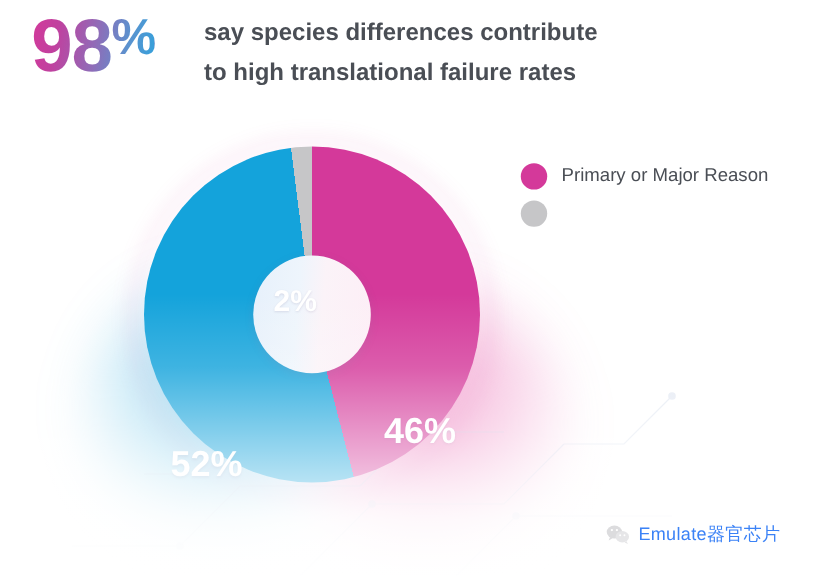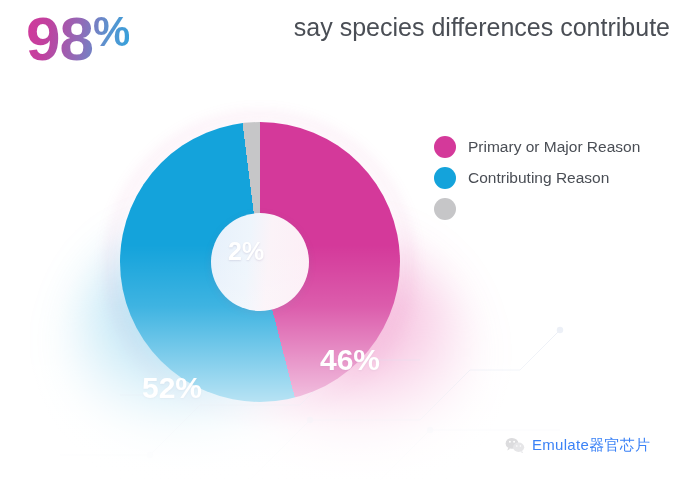--- a/index.html
+++ b/index.html
@@ -15,21 +15,20 @@
     font-family: "Liberation Sans", sans-serif;
     -webkit-font-smoothing: antialiased;
   }
 
   
   #headline {
     position: absolute;
     left: 0; top: 0;
     width: 545px;
     height: 95px;
-    text-align: right;
   }
   #big-stat {
     position: absolute;
     left: 26px;
     top: 8px;
     font-size: 62px;
     font-weight: 700;
     letter-spacing: -1px;
     line-height: 1;
     background: linear-gradient(100deg, #d4399a 0%, #c0419f 22%, #8f6cb8 52%, #5a93cf 76%, #2fa3dd 100%);
@@ -43,23 +42,23 @@
     font-size: 42px;
     vertical-align: 14px;
     letter-spacing: -1px;
   }
   #headline-text {
     position: absolute;
     left: 170px;
     top: 10px;
     width: 500px;
     color: #4a4e55;
-    font-size: 25px;
+    font-size: 20px;
     line-height: 34px;
-    font-weight: 400;
+    font-weight: 700;
     letter-spacing: 0px;
   }
   #headline-text .ln { display: block; white-space: nowrap; }
 
   
   #chart-stage {
     position: absolute;
     left: 0;
     top: 95px;
     width: 678px;
@@ -185,20 +184,21 @@
   #watermark-icon { margin-right: 7px; display: block; }
   #watermark-text { display: block; }
 </style>
 </head>
 <body>
 
 <div id="headline">
   <div id="big-stat"><span>98</span><span class="pct">%</span></div>
   <div id="headline-text">
     <span class="ln">say species differences contribute</span>
+    <span class="ln">to high translational failure rates</span>
   </div>
 </div>
 
 <div id="chart-stage">
 
   <div class="halo" id="halo-blue"></div>
   <div class="halo" id="halo-pink"></div>
   <div class="halo" id="halo-ring"></div>
 
   <svg id="circuit" viewBox="0 0 678 235" preserveAspectRatio="none">
@@ -231,24 +231,20 @@
 
   <div id="veil"></div>
 </div>
 
 <div id="legend">
   <div class="legend-row">
     <span class="legend-dot" style="background: rgb(212, 57, 154);"></span>
     <span class="legend-label">Primary or Major Reason</span>
   </div>
   <div class="legend-row">
-    <span class="legend-dot" style="background: rgb(20, 163, 219);"></span>
-    <span class="legend-label">Contributing Reason</span>
-  </div>
-  <div class="legend-row">
     <span class="legend-dot" style="background: rgb(198, 198, 200);"></span>
   </div>
 </div>
 
 <div id="watermark">
   <svg id="watermark-icon" width="20" height="17" viewBox="0 0 20 17">
     <g fill="#dcdcde">
       <ellipse cx="7" cy="6.4" rx="6.4" ry="5.4"></ellipse>
       <path d="M3.4 10.6 L2.2 13.4 L5.2 11.8 Z"></path>
     </g>

